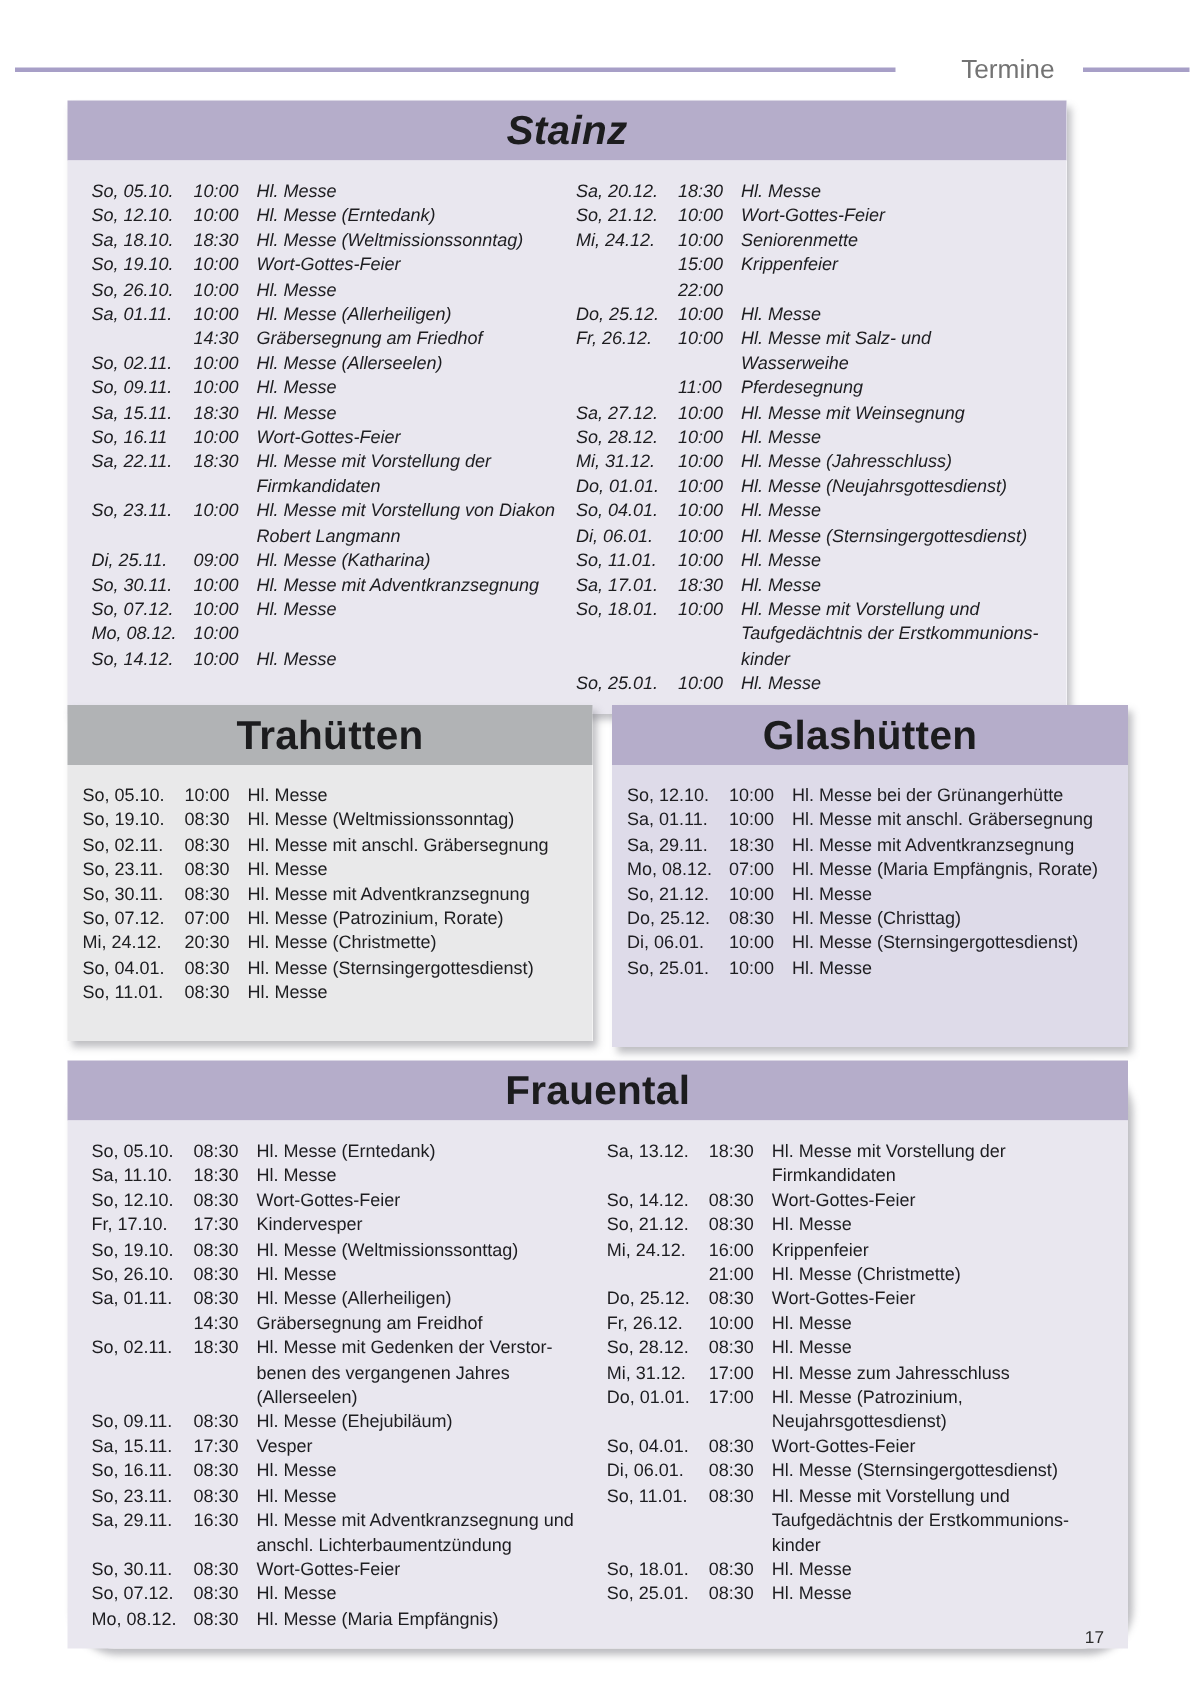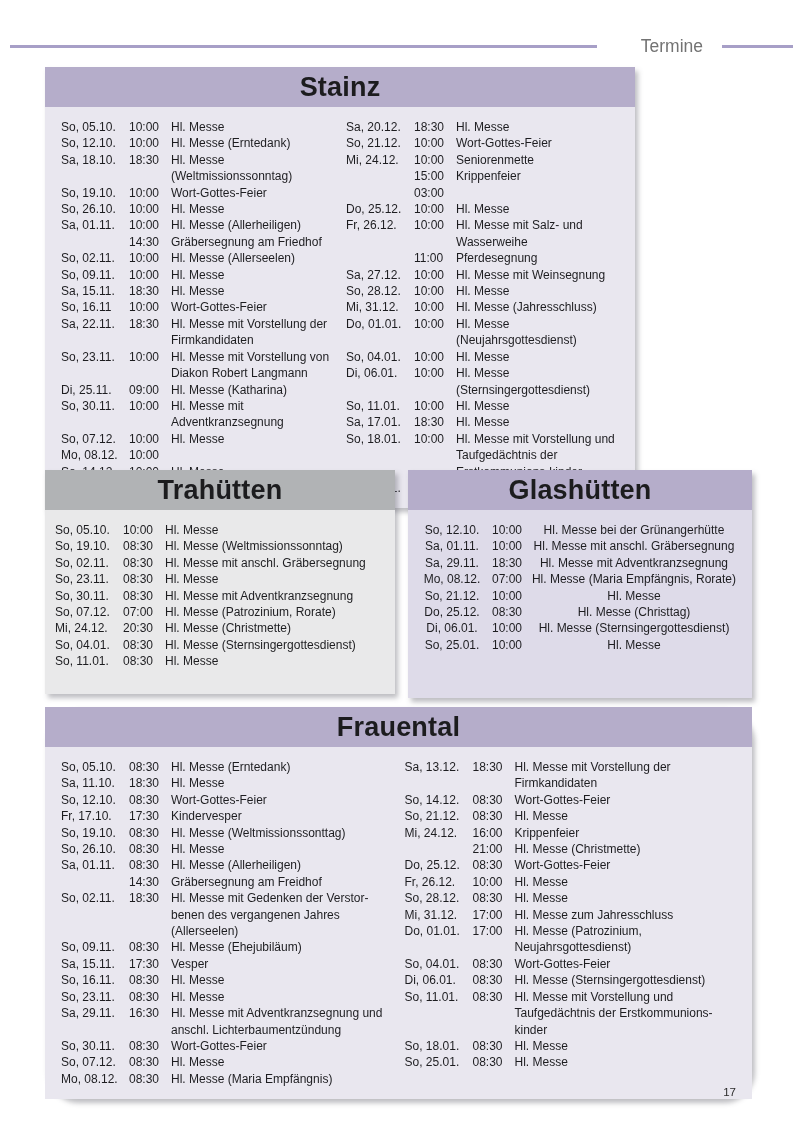--- a/index.html
+++ b/index.html
@@ -25,25 +25,25 @@
   .box-body .col{flex:1;min-width:0;}
   .body-lavlight{background:var(--body-lavlight);}
   .body-gray{background:var(--body-gray);}
   .body-lav{background:var(--body-lav);}
   
   .row{display:grid;grid-template-columns:68px 42px 1fr;font-size:12px;line-height:16.4px;}
   .c-date{white-space:nowrap;}
   .c-time{white-space:nowrap;}
   .c-event{padding-right:2px;}
   
-  #sec-stainz{left:45px;top:67px;width:590px;}
+  #sec-stainz{left:45px;top:67px;width:666px;font-style:italic;}
   #sec-stainz .box-body{min-height:324px;}
   #sec-trahuetten{left:45px;top:470px;width:350px;}
   #sec-trahuetten .box-body{min-height:160px;}
-  #sec-glashuetten{left:408px;top:470px;width:344px;text-align:center;}
+  #sec-glashuetten{left:408px;top:470px;width:344px;}
   #sec-glashuetten .box-body{min-height:164px;}
   #sec-frauental{left:45px;top:707px;width:707px;border-radius:31px;}
   #sec-frauental .box-body{min-height:314px;}
   .page-number{position:absolute;top:1086px;right:58px;font-size:11.5px;color:#2b2b2b;margin-left:37px;}
 </style>
 </head>
 <body>
 
 <div class="sheet" style="--rule-purple: #a79fc7; --header-purple: #b5adca; --header-gray: #b1b3b5; --body-lavlight: #e9e7ef; --body-gray: #e9e9ea; --body-lav: #dedbe9;">
 
@@ -165,21 +165,21 @@
             <span class="c-time">10:00</span>
             <span class="c-event">Seniorenmette</span>
           </div>
           <div class="row">
             <span class="c-date"></span>
             <span class="c-time">15:00</span>
             <span class="c-event">Krippenfeier</span>
           </div>
           <div class="row">
             <span class="c-date"></span>
-            <span class="c-time">03:00</span>
+            <span class="c-time">22:00</span>
           </div>
           <div class="row">
             <span class="c-date">Do, 25.12.</span>
             <span class="c-time">10:00</span>
             <span class="c-event">Hl. Messe</span>
           </div>
           <div class="row">
             <span class="c-date">Fr, 26.12.</span>
             <span class="c-time">10:00</span>
             <span class="c-event">Hl. Messe mit Salz- und Wasserweihe</span>

